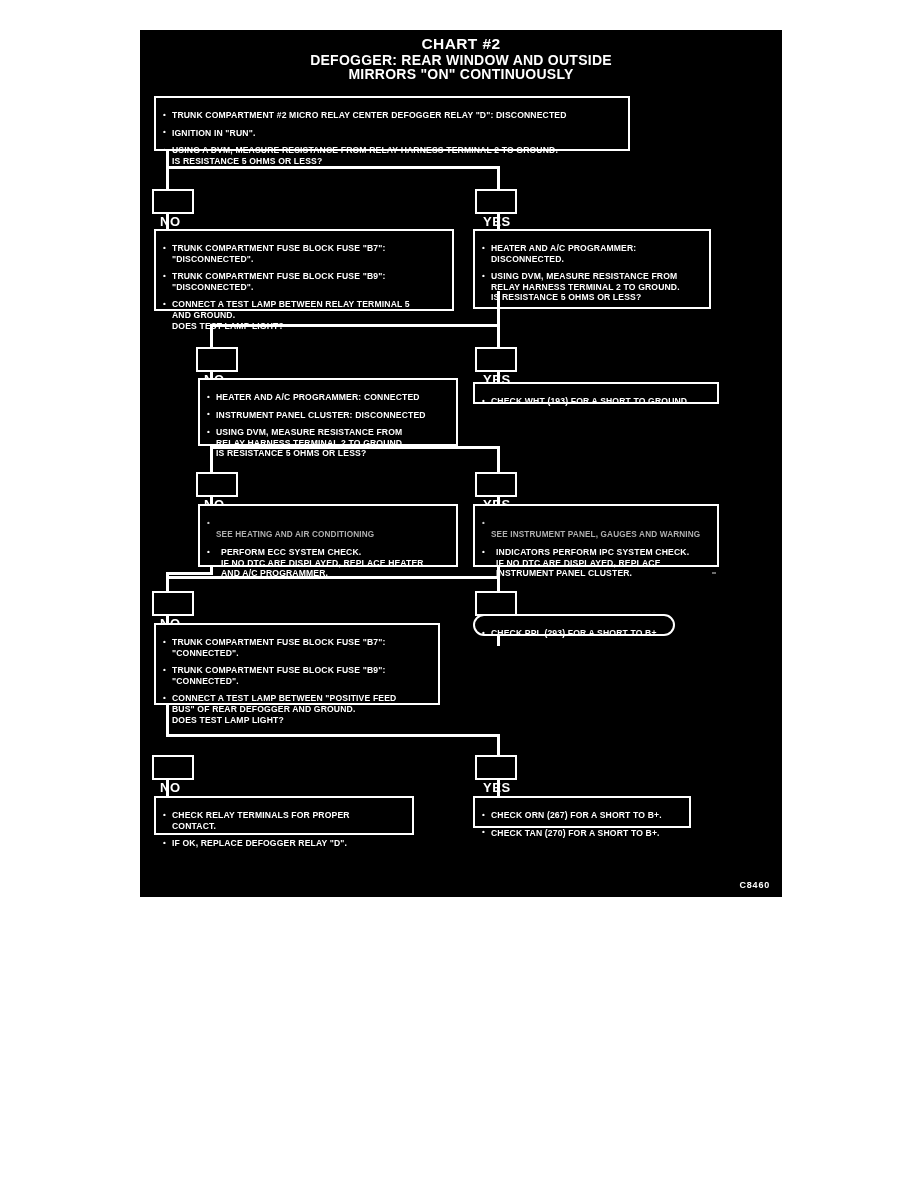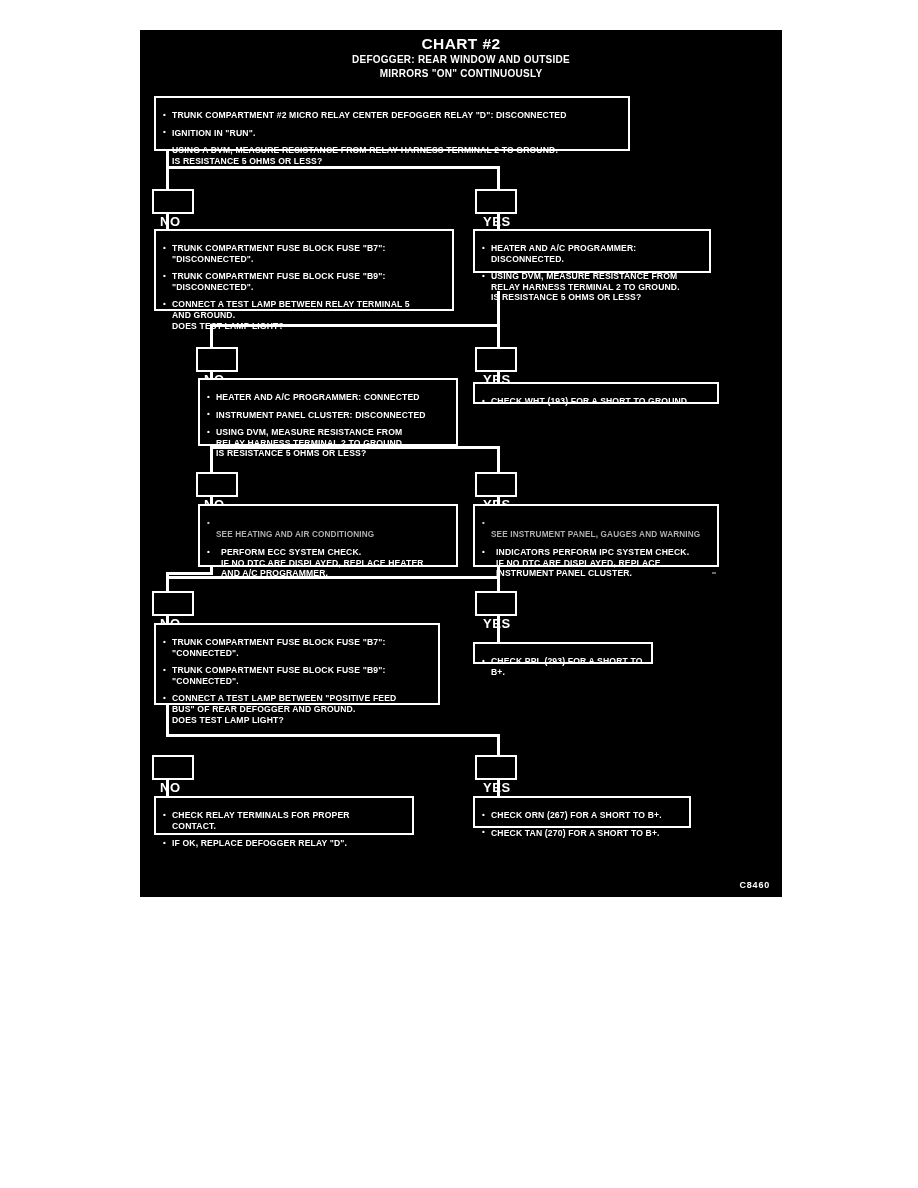--- a/index.html
+++ b/index.html
@@ -36,21 +36,21 @@
     text-align: center;
   }
   .title-main {
     font-size: 15.5px;
     font-weight: bold;
     letter-spacing: 0.4px;
     line-height: 18px;
     white-space: nowrap;
   }
   .title-sub {
-    font-size: 10px;
+    font-size: 14px;
     font-weight: bold;
     letter-spacing: 0.25px;
     line-height: 14px;
     white-space: nowrap;
   }
 
   
   .vline {
     position: absolute;
     background: #ffffff;
@@ -177,21 +177,21 @@
       <li>TRUNK COMPARTMENT FUSE BLOCK FUSE "B7":
 "DISCONNECTED".</li>
       <li>TRUNK COMPARTMENT FUSE BLOCK FUSE "B9":
 "DISCONNECTED".</li>
       <li>CONNECT A TEST LAMP BETWEEN RELAY TERMINAL 5
 AND GROUND.
 DOES TEST LAMP LIGHT?</li>
     </ul>
   </div>
 
-  <div class="box" style="left:333px; top:199px; width:238px; height:44px;">
+  <div class="box" style="left:333px; top:199px; width:238px; height:80px;">
     <ul>
       <li>HEATER AND A/C PROGRAMMER:
 DISCONNECTED.</li>
       <li>USING DVM, MEASURE RESISTANCE FROM
 RELAY HARNESS TERMINAL 2 TO GROUND.
 IS RESISTANCE 5 OHMS OR LESS?</li>
     </ul>
   </div>
 
   <div class="vline" style="left:357px; top:261px; height:33px;"></div>
@@ -289,21 +289,21 @@
       <li>TRUNK COMPARTMENT FUSE BLOCK FUSE "B7":
 "CONNECTED".</li>
       <li>TRUNK COMPARTMENT FUSE BLOCK FUSE "B9":
 "CONNECTED".</li>
       <li>CONNECT A TEST LAMP BETWEEN "POSITIVE FEED
 BUS" OF REAR DEFOGGER AND GROUND.
 DOES TEST LAMP LIGHT?</li>
     </ul>
   </div>
 
-  <div class="box" style="left:333px; top:612px; width:180px; height:22px;">
+  <div class="box" style="left:333px; top:584px; width:202px; height:22px;border-radius:11px;">
     <ul>
       <li>CHECK PPL (293) FOR A SHORT TO B+.</li>
     </ul>
   </div>
 
   <div class="vline" style="left:26px; top:675px; height:29px;"></div>
   <div class="hline" style="left:26px; top:704px; width:334px;"></div>
   <div class="vline" style="left:357px; top:704px; height:21px;"></div>
 
   <div class="branch" style="left:12px; top:725px;">

